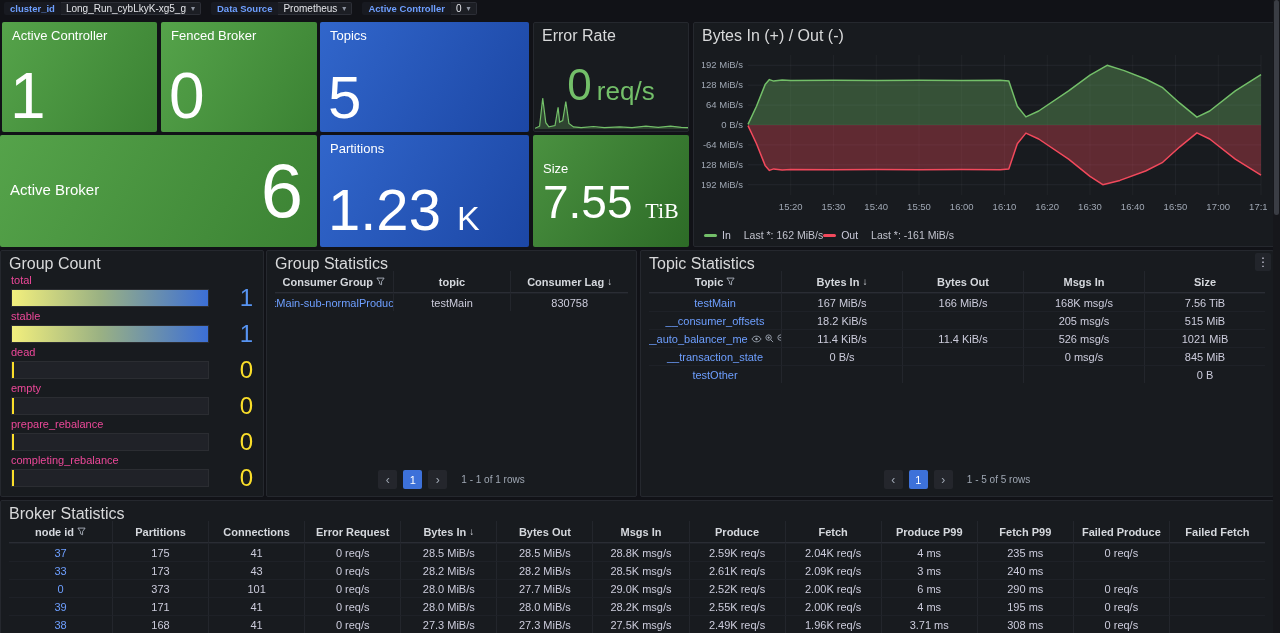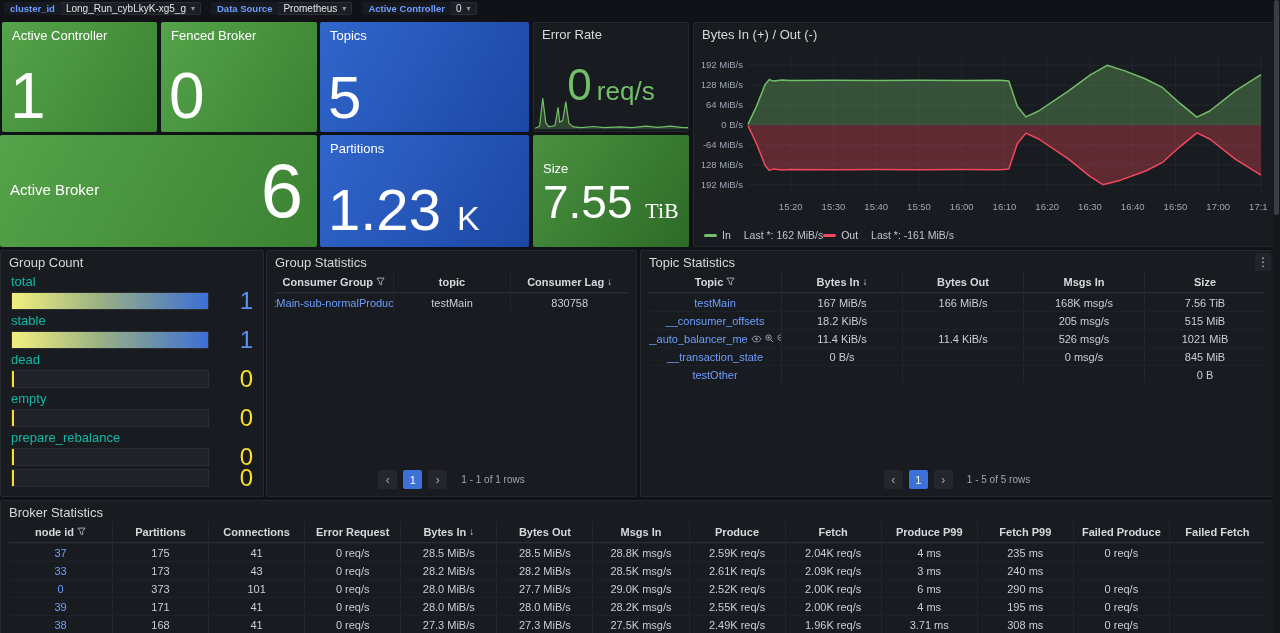--- a/index.html
+++ b/index.html
@@ -13,21 +13,21 @@
   .var { display:flex; align-items:stretch; height:13px; }
   .vlabel { background:#181a21; color:#6e9fff; font-weight:700; font-size:9.5px;
     padding:0 6px; display:flex; align-items:center; border-radius:2px 0 0 2px; white-space:nowrap; }
   .vvalue { background:#1c1e24; border:1px solid #2c2e36; border-left:none; color:#e3e4e8;
     font-size:10px; padding:0 5px; display:flex; align-items:center; gap:5px;
     border-radius:0 2px 2px 0; white-space:nowrap; cursor:pointer; }
   .caret { color:#8e94a0; font-size:8px; line-height:1; }
 
   
   .panel { position:absolute; background:#181b1f; border:1px solid #25282e; border-radius:2px; overflow:hidden; }
-  .ptitle { position:absolute; top:4px; left:8px; font-size:13px; color:#d8d9da; font-weight:500; z-index:3; }
+  .ptitle { position:absolute; top:4px; left:8px; font-size:16px; color:#d8d9da; font-weight:500; z-index:3; }
 
   
   .grad-green  { background:linear-gradient(120deg,#55a34a 0%,#3b8233 100%); border:none; }
   .grad-green2 { background:linear-gradient(125deg,#4a9140 0%,#2d6b27 100%); border:none; }
   .grad-blue   { background:linear-gradient(120deg,#3166cb 0%,#1c47a5 100%); border:none; }
   .stat-title { position:absolute; top:6px; left:10px; font-size:13px; color:#fff; font-weight:500; }
   .big { position:absolute; color:#fff; font-weight:500; line-height:1; white-space:nowrap; }
   .unit { font-weight:500; }
 
   
@@ -40,21 +40,21 @@
   
   #ts-chart { position:absolute; left:8px; top:22px; }
   #ts-chart text { font-size:9.5px; fill:#9fa7b3; }
   .legend { position:absolute; left:10px; bottom:5px; display:flex; align-items:center; }
   .litem { display:flex; align-items:center; gap:5px; font-size:10.5px; color:#ccccdc; cursor:pointer; }
   .dash { display:inline-block; width:13px; height:3px; border-radius:2px; }
   .lval { color:#c0c2cc;padding-left:8px; }
 
   
   #gc-body { position:absolute; left:10px; right:10px; top:22px; }
-  .gc-label { font-size:13px; color:#14b8a6; margin:1px 0 3px; }
+  .gc-label { font-size:11px; color:#ec4899; margin:1px 0 3px; }
   .gc-row { display:flex; align-items:center; margin-bottom:3px; }
   .gc-track { width:198px; height:18px; background:#202228; border:1px solid rgba(255,255,255,0.05); position:relative; }
   .gc-fill { position:absolute; inset:0; background:linear-gradient(90deg,#f2ef7d 0%,#9ab183 45%,#3c6fd6 100%); }
   .gc-sliver { position:absolute; left:0; top:0; bottom:0; width:2px; background:#fade2a; }
   .gc-val { flex:1; text-align:right; font-size:24px; font-weight:500; line-height:18px; }
 
   
   .tbl { position:absolute; left:8px; right:8px; top:20px; display:grid; }
   .cell { display:flex; align-items:center; justify-content:center; height:18px;
     font-size:11px; color:#ccccdc; white-space:nowrap; overflow:hidden; gap:3px; }
@@ -258,20 +258,21 @@
         <div>
           <div class="gc-label">prepare_rebalance</div>
           <div class="gc-row">
             <div class="gc-track">
               <div class="gc-sliver"></div>
             </div>
             <span class="gc-val" style="color: rgb(250, 222, 42);">0</span>
           </div>
         </div>
         <div>
+          <div class="gc-label">completing_rebalance</div>
           <div class="gc-row">
             <div class="gc-track">
               <div class="gc-sliver"></div>
             </div>
             <span class="gc-val" style="color: rgb(250, 222, 42);">0</span>
           </div>
         </div>
       </div>
   </div>
 

